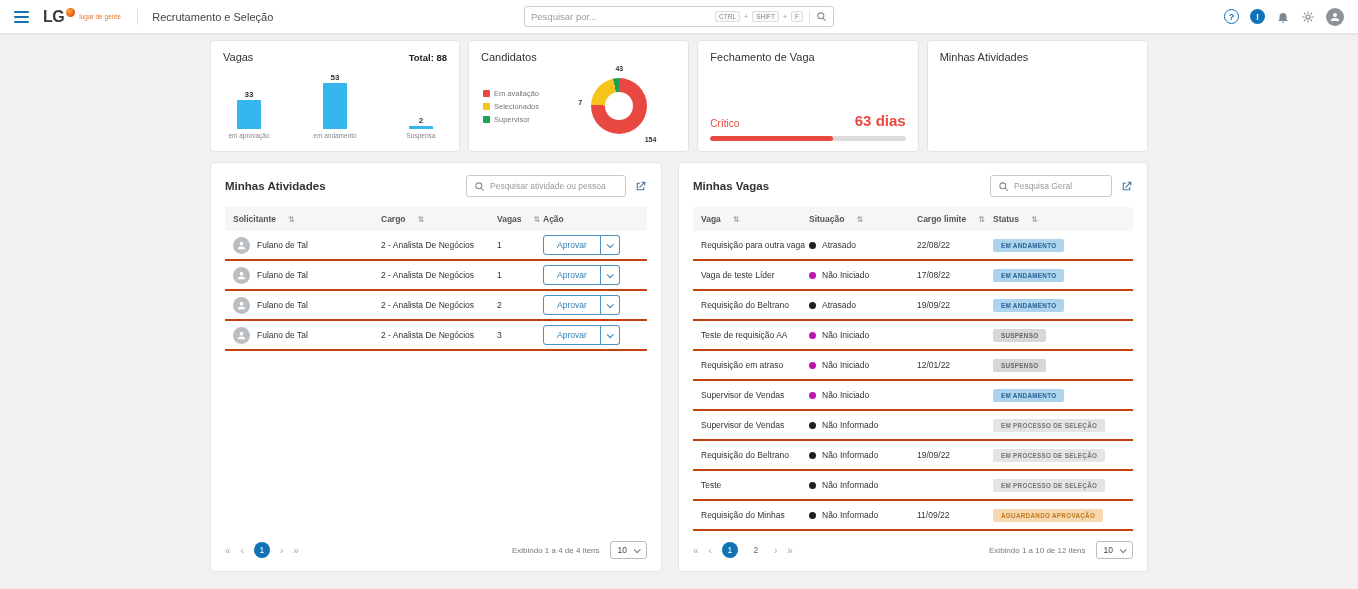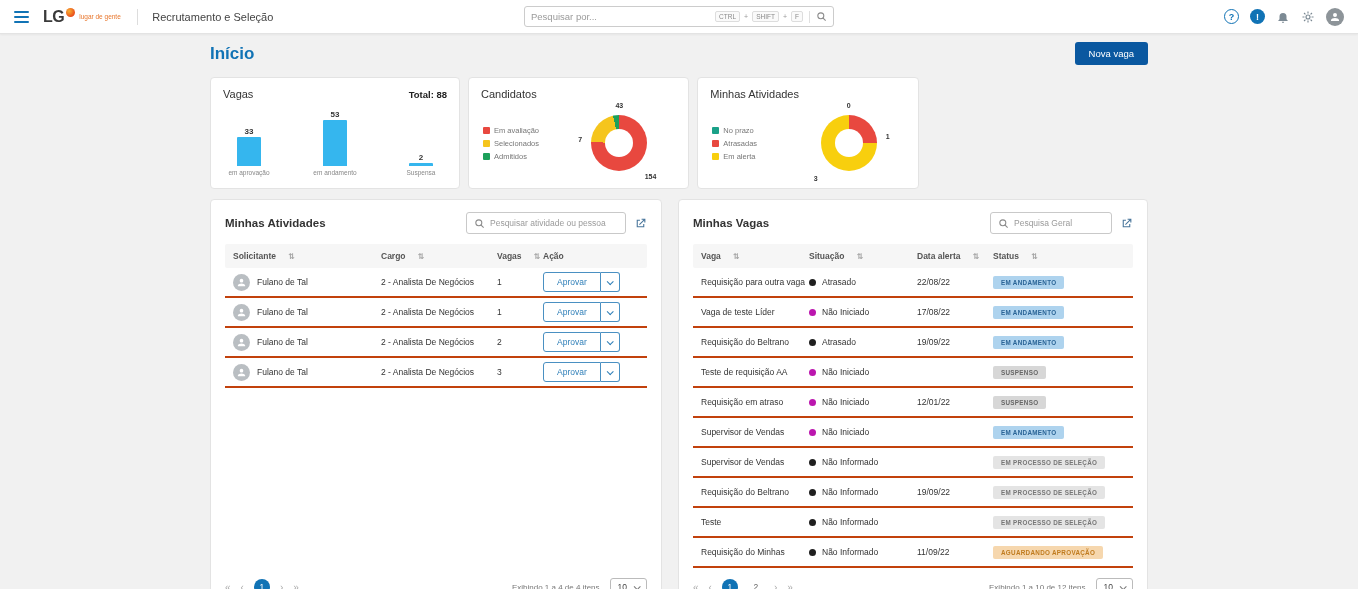--- a/index.html
+++ b/index.html
@@ -198,24 +198,20 @@
     <span class="avatar-top">
       <svg viewBox="0 0 24 24" fill="currentColor">
           <path d="M12 12a4 4 0 1 0-4-4 4 4 0 0 0 4 4zm0 2c-3.2 0-8 1.6-8 4.7V20h16v-1.3c0-3.1-4.8-4.7-8-4.7z"></path>
         </svg>
     </span>
   </div>
 </header>
 
 <main class="container">
 
-  <div class="page-header">
-    <h1 class="page-title">Início</h1>
-    <button class="btn-primary">Nova vaga</button>
-  </div>
 
   <section class="cards-row">
 
     <div class="card">
       <div class="card-head">
         <span class="card-title">Vagas</span>
         <span class="card-total">Total: 88</span>
       </div>
       <div class="barchart">
         <div class="bargroup">
@@ -245,58 +241,50 @@
           <div class="legend-item">
             <span class="swatch" style="background: rgb(232, 72, 63);"></span>
             <span class="legend-label">Em avaliação</span>
           </div>
           <div class="legend-item">
             <span class="swatch" style="background: rgb(245, 197, 29);"></span>
             <span class="legend-label">Selecionados</span>
           </div>
           <div class="legend-item">
             <span class="swatch" style="background: rgb(28, 160, 90);"></span>
-            <span class="legend-label">Admitidos</span>
+            <span class="legend-label">Supervisor</span>
           </div>
         </div>
         <div class="donut-wrap">
           <span class="dlabel dl-top">43</span>
           <span class="dlabel dl-left">7</span>
           <span class="dlabel dl-bottomright">154</span>
           <div class="donut" style="background: conic-gradient(rgb(232, 72, 63) 0deg, rgb(232, 72, 63) 271.765deg, rgb(245, 197, 29) 271.765deg, rgb(245, 197, 29) 347.647deg, rgb(28, 160, 90) 347.647deg, rgb(28, 160, 90) 360deg);"></div>
         </div>
       </div>
     </div>
 
+    <div class="card">
+      <div class="card-head">
+        <span class="card-title">Fechamento de Vaga</span>
+      </div>
+      <div class="deadline-body">
+        <div class="deadline-row">
+          <span class="deadline-status">Crítico</span>
+          <span class="deadline-value">63 dias</span>
+        </div>
+        <div class="progress-track">
+          <div class="progress-fill" style="width: 63%; background: rgb(232, 72, 63);"></div>
+        </div>
+      </div>
+    </div>
 
     <div class="card">
       <div class="card-head">
         <span class="card-title">Minhas Atividades</span>
-      </div>
-      <div class="donut-layout">
-        <div class="legend">
-          <div class="legend-item">
-            <span class="swatch" style="background: rgb(26, 161, 136);"></span>
-            <span class="legend-label">No prazo</span>
-          </div>
-          <div class="legend-item">
-            <span class="swatch" style="background: rgb(232, 72, 63);"></span>
-            <span class="legend-label">Atrasadas</span>
-          </div>
-          <div class="legend-item">
-            <span class="swatch" style="background: rgb(248, 207, 14);"></span>
-            <span class="legend-label">Em alerta</span>
-          </div>
-        </div>
-        <div class="donut-wrap">
-          <span class="dlabel dl-top">0</span>
-          <span class="dlabel dl-right">1</span>
-          <span class="dlabel dl-bottomleft">3</span>
-          <div class="donut" style="background: conic-gradient(rgb(26, 161, 136) 0deg, rgb(26, 161, 136) 0deg, rgb(232, 72, 63) 0deg, rgb(232, 72, 63) 90deg, rgb(248, 207, 14) 90deg, rgb(248, 207, 14) 360deg);"></div>
-        </div>
       </div>
     </div>
   </section>
 
   <section class="panels-row">
 
     <div class="panel">
       <div class="panel-head">
         <span class="panel-title">Minhas Atividades</span>
         <div class="panel-head-right">
@@ -442,21 +430,21 @@
       <div class="thead grid-vacancies">
         <span class="th">
             <span>Vaga</span>
             <span class="sort">⇅</span>
           </span>
         <span class="th">
             <span>Situação</span>
             <span class="sort">⇅</span>
           </span>
         <span class="th">
-            <span>Data alerta</span>
+            <span>Cargo limite</span>
             <span class="sort">⇅</span>
           </span>
         <span class="th">
             <span>Status</span>
             <span class="sort">⇅</span>
           </span>
       </div>
 
       <div class="trow grid-vacancies">
         <span class="td">Requisição para outra vaga</span>

